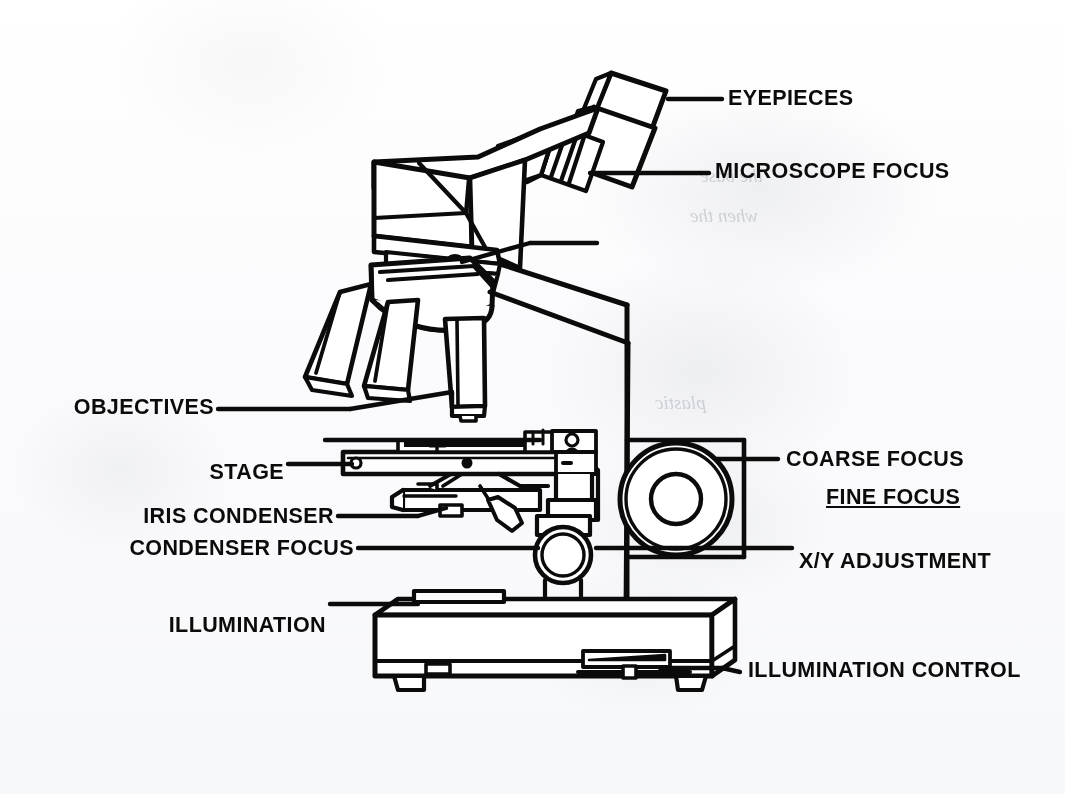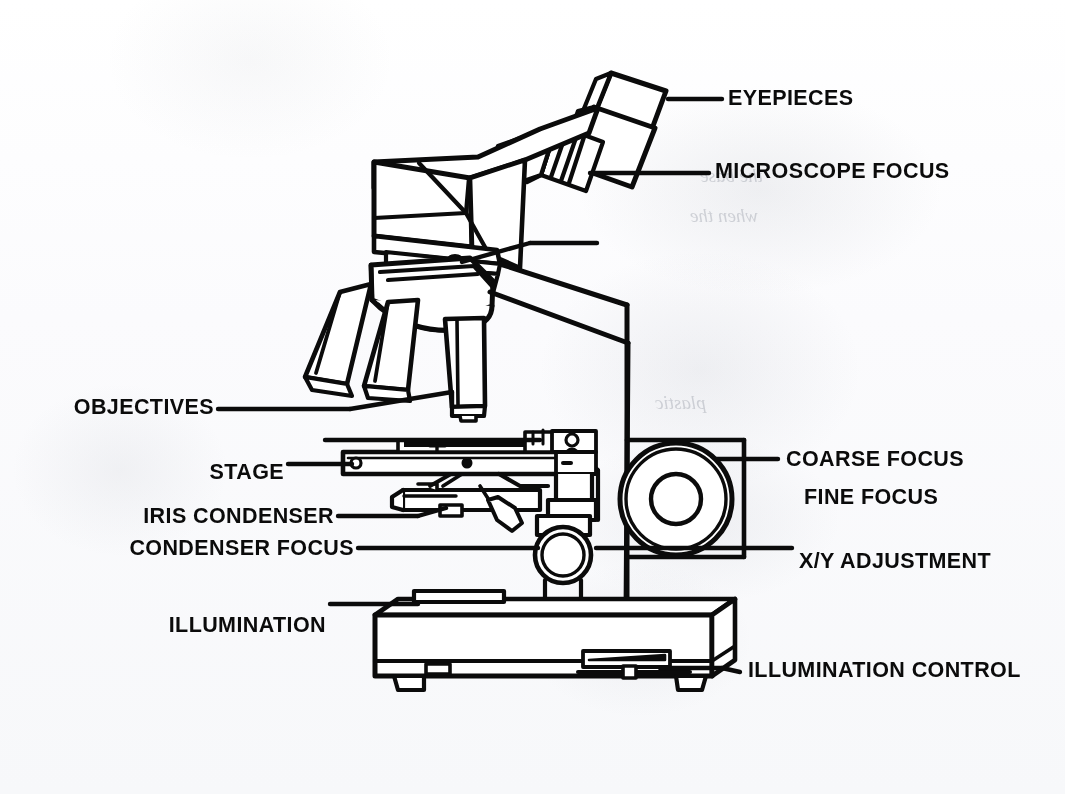--- a/index.html
+++ b/index.html
@@ -275,16 +275,16 @@
   <div class="lbl" style="left:728px;top:88px;">EYEPIECES</div>
   <div class="lbl" style="left:715px;top:161px;">MICROSCOPE FOCUS</div>
 
   <div class="lbl r" style="left:214px;top:397px;">OBJECTIVES</div>
   <div class="lbl r" style="left:284px;top:462px;">STAGE</div>
   <div class="lbl r" style="left:334px;top:506px;">IRIS CONDENSER</div>
   <div class="lbl r" style="left:354px;top:538px;">CONDENSER FOCUS</div>
   <div class="lbl r" style="left:326px;top:593px;margin-top:22px;">ILLUMINATION</div>
 
   <div class="lbl" style="left:786px;top:449px;">COARSE FOCUS</div>
-  <div class="lbl" style="left:804px;top:487px;">FINE FOCUS</div>
+  <div class="lbl" style="left:826px;top:487px;text-decoration:underline;">FINE FOCUS</div>
   <div class="lbl" style="left:799px;top:537px;margin-top:14px;">X/Y ADJUSTMENT</div>
   <div class="lbl" style="left:748px;top:660px;">ILLUMINATION CONTROL</div>
 </div>
 
 </body></html>

